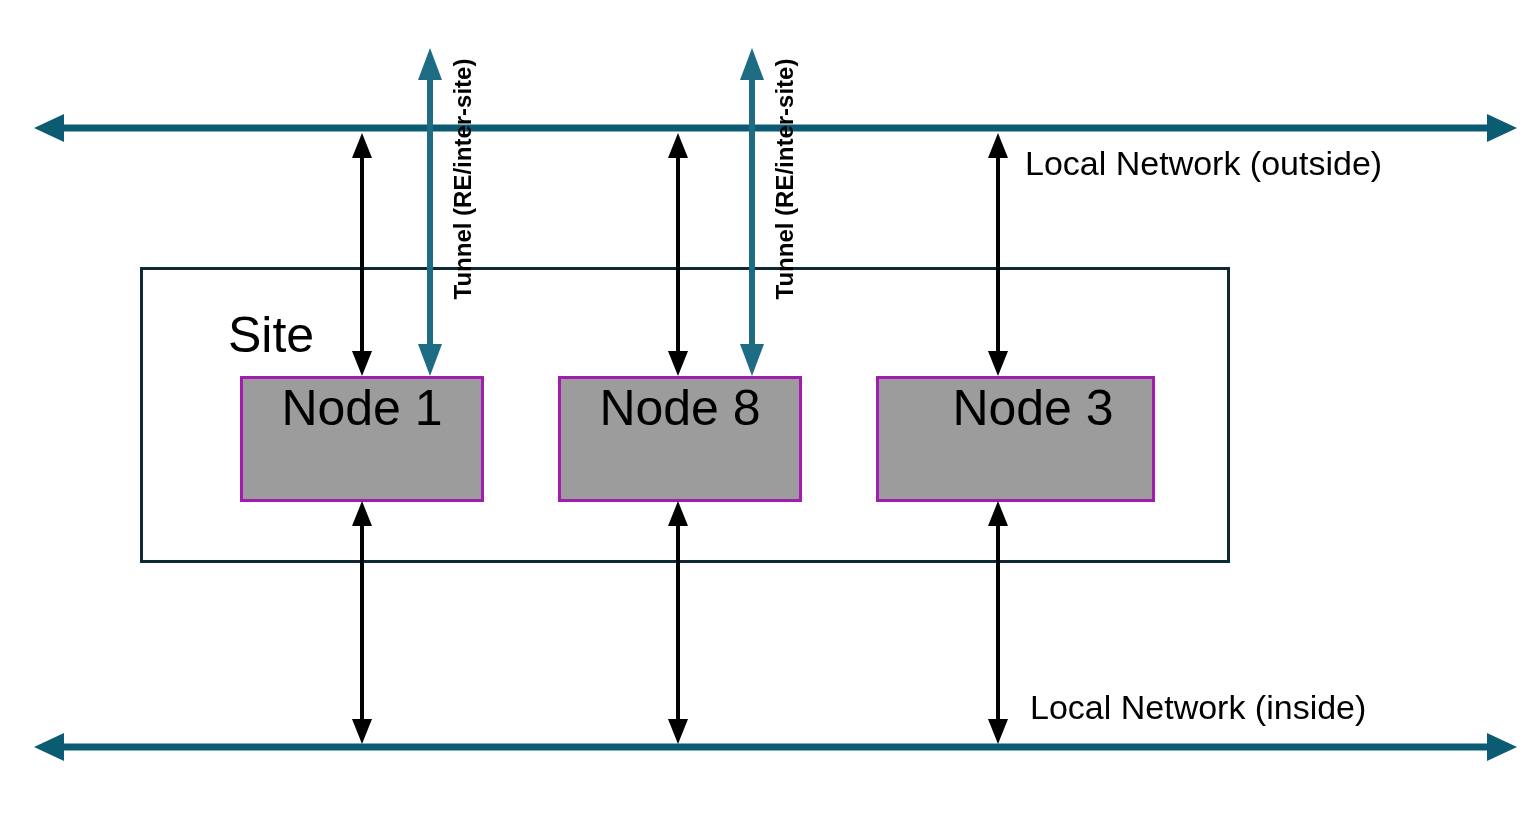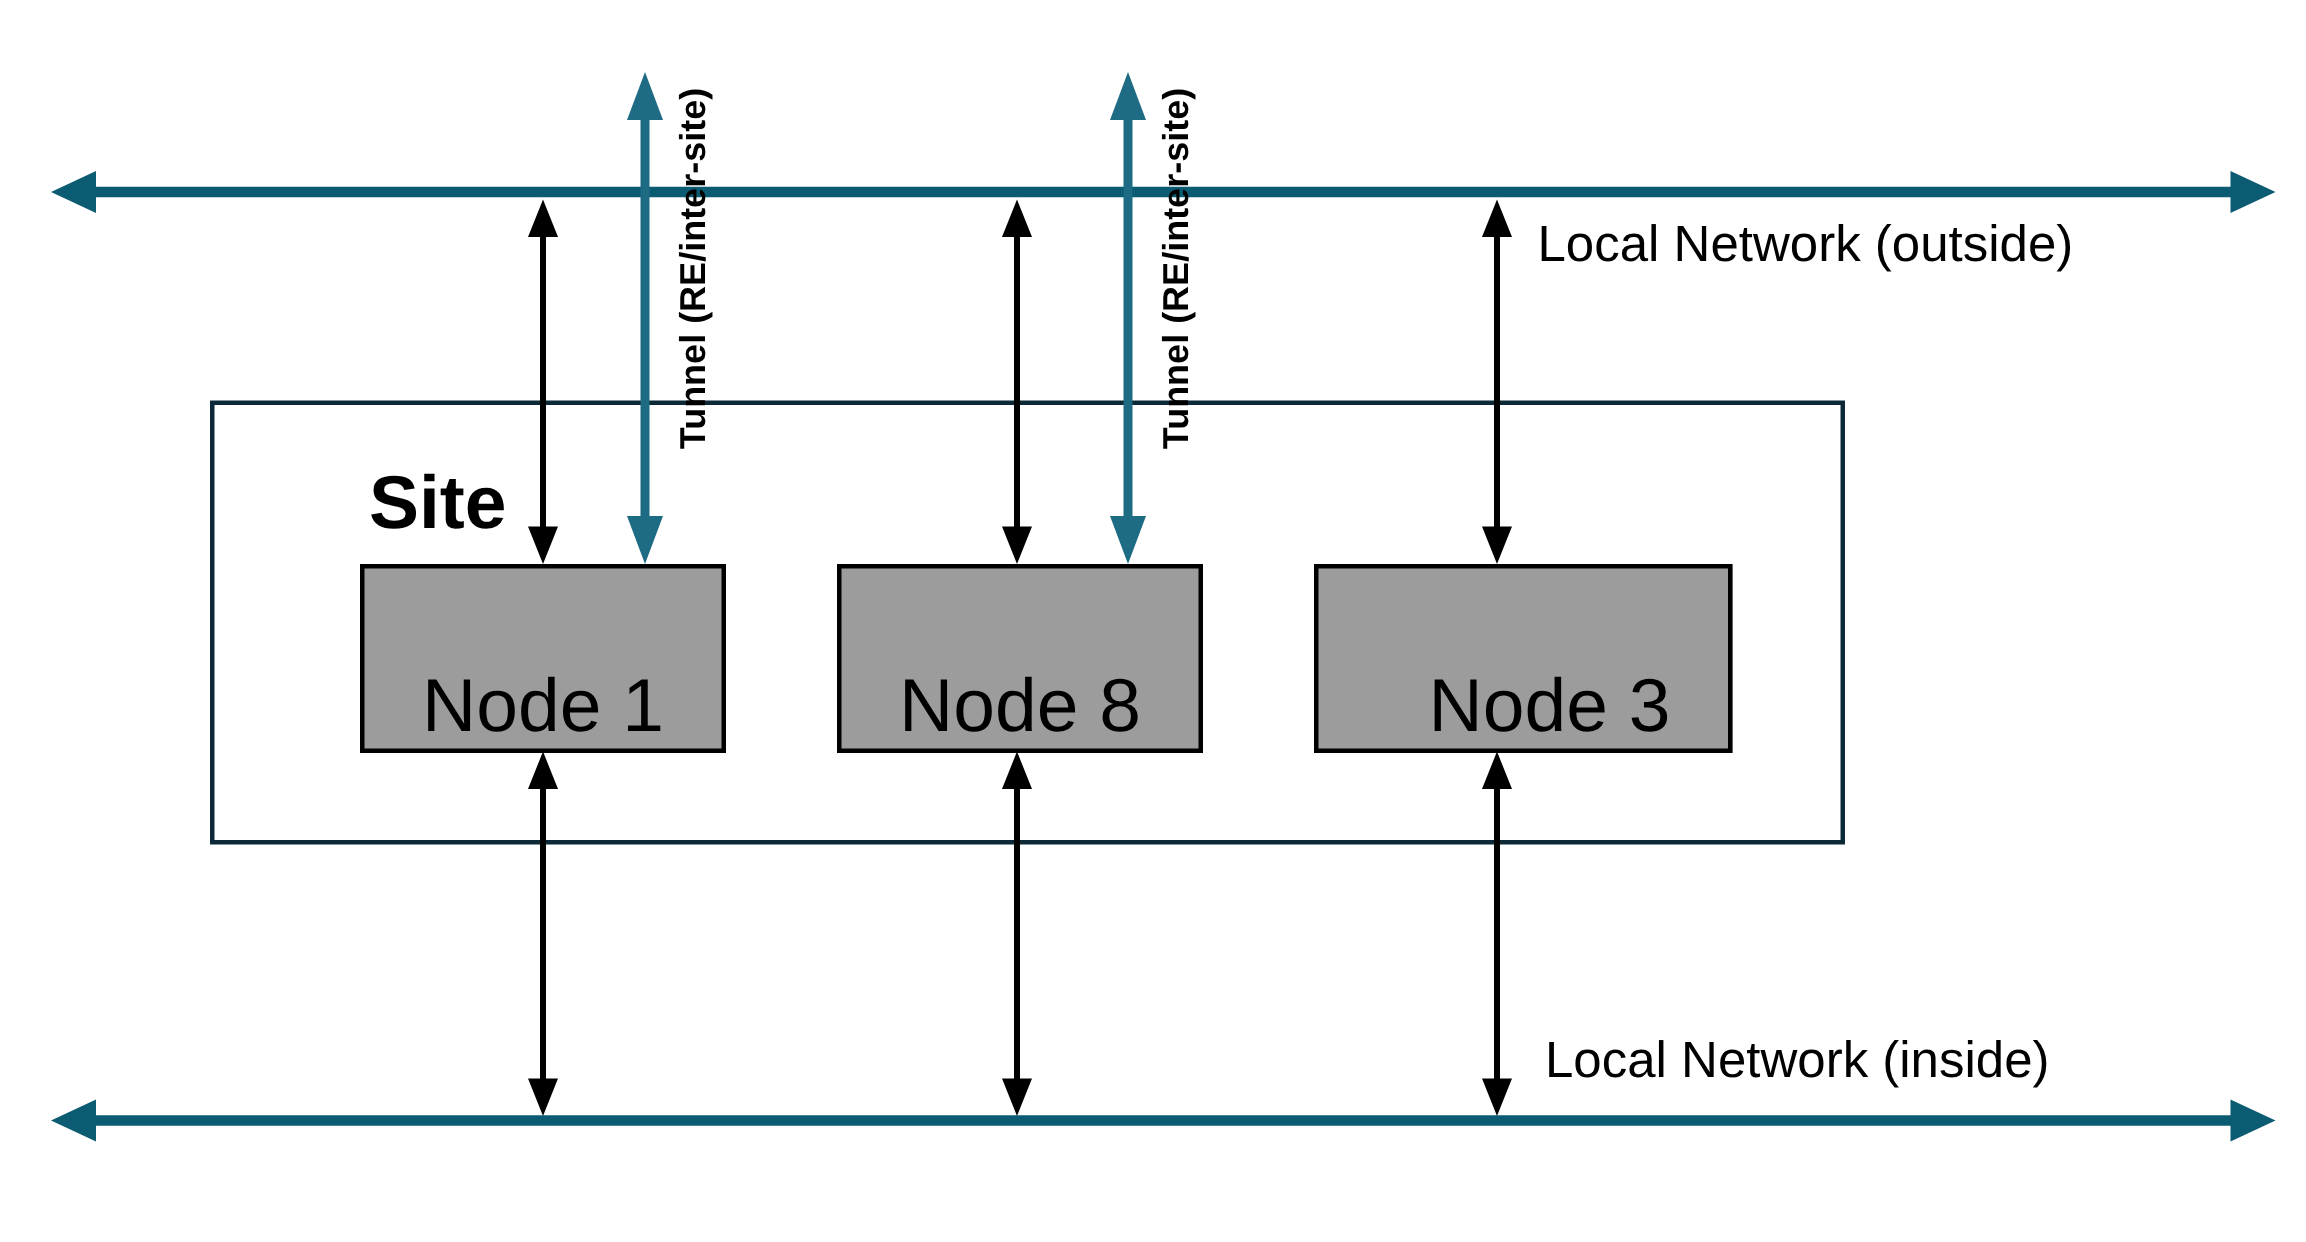--- a/index.html
+++ b/index.html
@@ -23,39 +23,38 @@
     width: 1084px; height: 290px;
     border: 3px solid #0d2836;
     background: transparent;
   }
   .node {
     position: absolute;
     top: 376px;
     height: 120px;
     width: 238px;
     background: #9c9c9c;
-    border: 3px solid #000000;
+    border: 3px solid #a21caf;
     display: flex;
-    align-items: flex-end;
+    align-items: flex-start;
     justify-content: center;
   }
   .node-1 { left: 240px; }
   .node-2 { left: 558px; }
   .node-3 { left: 876px; padding-left: 35px; }
   .node-label {
     font-size: 50px;
     color: #000000;
     white-space: nowrap;
   }
   .site-label {
     position: absolute;
-    left: 246px; top: 306px;
+    left: 228px; top: 306px;
     font-size: 50px;
     white-space: nowrap;
-    font-weight: bold;
   }
   .net-label {
     position: absolute;
     font-size: 34px;
     white-space: nowrap;
   }
   .net-label-outside { left: 1025px; top: 144px; }
   .net-label-inside  { left: 1030px; top: 688px; }
   .tunnel-label {
     position: absolute;

